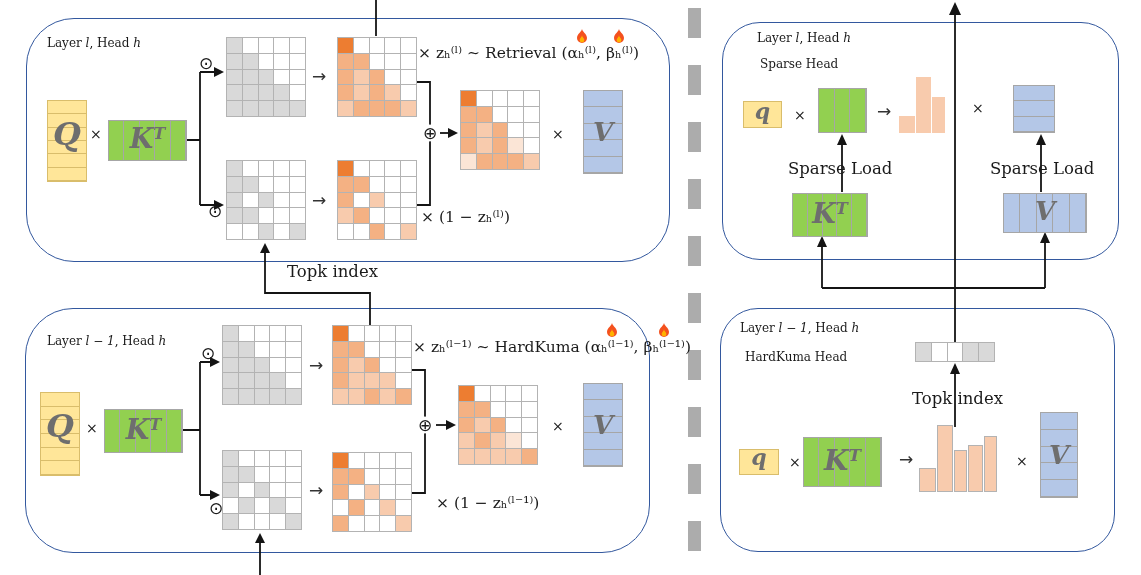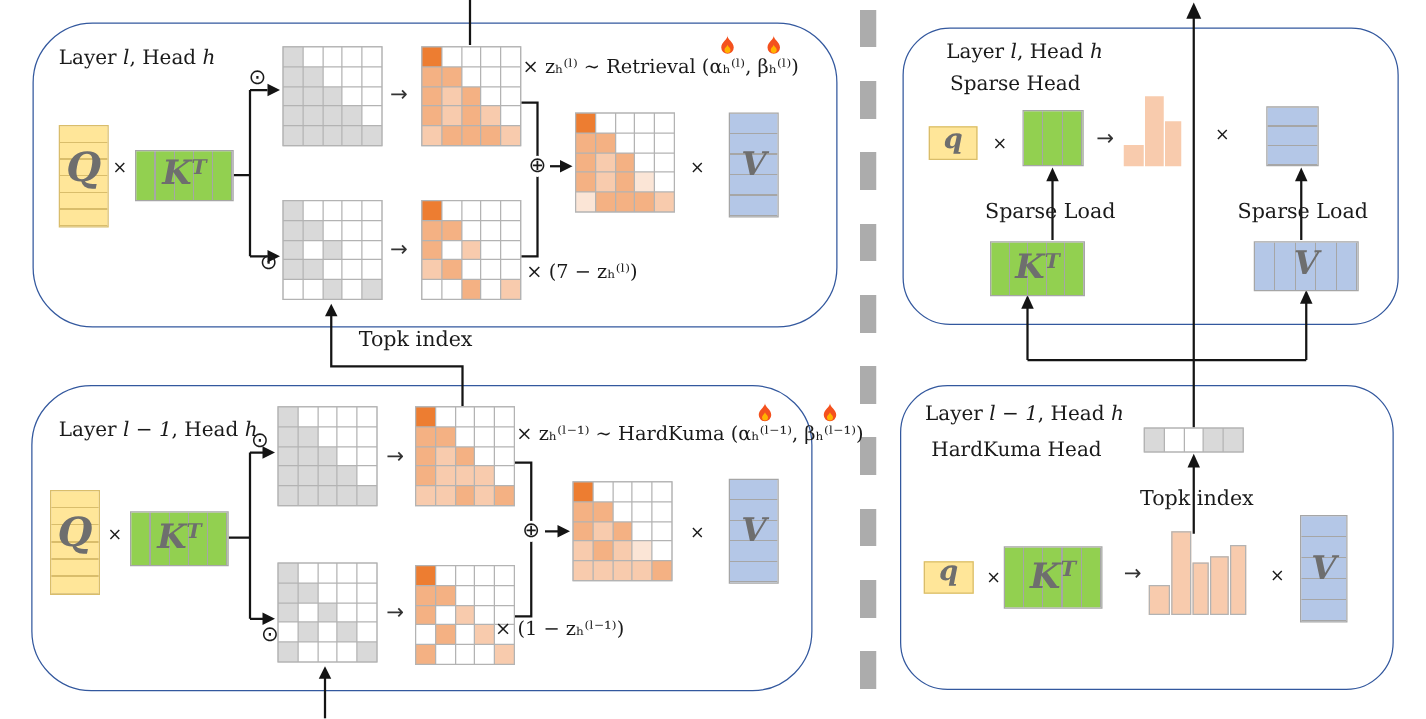--- a/index.html
+++ b/index.html
@@ -1,21 +1,21 @@
 <!DOCTYPE html>
 <html><head>
 <meta charset="utf-8">
 <style>
   html,body{margin:0;padding:0;background:#fff;}
   #canvas{position:relative;width:1141px;height:575px;background:#fff;overflow:hidden;
           font-family:"DejaVu Serif","Liberation Serif",serif;color:#1a1a1a;}
   .panel{position:absolute;border:1.7px solid #33589E;background:transparent;}
   .r45{border-radius:48px;}
   .r35{border-radius:38px;}
-  .lbl{position:absolute;font-size:16px;white-space:nowrap;}
+  .lbl{position:absolute;font-size:12px;white-space:nowrap;}
   .math{font-style:italic;}
   .formula{position:absolute;font-size:15.5px;white-space:nowrap;}
   .op{position:absolute;font-size:14px;font-family:"DejaVu Sans","Liberation Sans",sans-serif;}
   .arrowg{position:absolute;font-size:17px;color:#333;font-family:"DejaVu Sans",sans-serif;}
   .circop{position:absolute;font-size:17px;line-height:1;font-family:"DejaVu Sans",sans-serif;transform:translate(-50%,-50%);}
   .oplusbg{background:#fff;border-radius:50%;}
   .mtx{position:absolute;box-sizing:border-box;}
   .band{position:absolute;box-sizing:border-box;}
   .mletter{position:absolute;display:flex;align-items:center;justify-content:center;
            font-weight:bold;font-style:italic;color:#6E6E6E;}
@@ -239,21 +239,21 @@
 
   <div class="formula" style="left:418px;top:44px;">
     <span>× zₕ⁽ˡ⁾ ∼ Retrieval (</span><span class="flamewrap"><svg class="flame" viewBox="0 0 12 16">
           <path d="M6 0 C6.5 3.5 1 5.5 1 10 a5 5 0 0 0 10 0 C11 5.5 5.5 3.5 6 0 Z" fill="#F4511E"></path>
           <path d="M6 7 C6.3 9 3.6 10 3.6 12 a2.4 2.4 0 0 0 4.8 0 C8.4 10 5.7 9 6 7 Z" fill="#FFB300"></path>
         </svg><span>αₕ⁽ˡ⁾</span></span><span>, </span><span class="flamewrap"><svg class="flame" viewBox="0 0 12 16">
           <path d="M6 0 C6.5 3.5 1 5.5 1 10 a5 5 0 0 0 10 0 C11 5.5 5.5 3.5 6 0 Z" fill="#F4511E"></path>
           <path d="M6 7 C6.3 9 3.6 10 3.6 12 a2.4 2.4 0 0 0 4.8 0 C8.4 10 5.7 9 6 7 Z" fill="#FFB300"></path>
         </svg><span>βₕ⁽ˡ⁾</span></span><span>)</span>
   </div>
-  <div class="formula" style="left:421px;top:208px;">× (7 − zₕ⁽ˡ⁾)</div>
+  <div class="formula" style="left:421px;top:208px;">× (1 − zₕ⁽ˡ⁾)</div>
 
   <div class="lbl" style="left:287px;top:262px;font-size:16.5px;">Topk index</div>
 
   <div class="lbl" style="left:47px;top:334px;">
     <span>Layer </span><span class="math">l − 1</span><span>, Head </span><span class="math">h</span>
   </div>
 
   <div class="band" style="left: 40px; top: 392px; width: 40px; height: 84px; background: repeating-linear-gradient(rgb(255, 230, 153) 0px, rgb(255, 230, 153) calc(16.6667% - 1px), rgb(217, 189, 107) calc(16.6667% - 1px), rgb(217, 189, 107) 16.6667%); border: 1px solid rgb(217, 189, 107);"></div>
   <div class="mletter" style="left:40px;top:396px;width:40px;height:60px;font-size:32px;">
       <span>Q</span>
@@ -416,21 +416,21 @@
 
   <div class="formula" style="left:413px;top:338px;">
     <span>× zₕ⁽ˡ⁻¹⁾ ∼ HardKuma (</span><span class="flamewrap"><svg class="flame" viewBox="0 0 12 16">
           <path d="M6 0 C6.5 3.5 1 5.5 1 10 a5 5 0 0 0 10 0 C11 5.5 5.5 3.5 6 0 Z" fill="#F4511E"></path>
           <path d="M6 7 C6.3 9 3.6 10 3.6 12 a2.4 2.4 0 0 0 4.8 0 C8.4 10 5.7 9 6 7 Z" fill="#FFB300"></path>
         </svg><span>αₕ⁽ˡ⁻¹⁾</span></span><span>, </span><span class="flamewrap"><svg class="flame" viewBox="0 0 12 16">
           <path d="M6 0 C6.5 3.5 1 5.5 1 10 a5 5 0 0 0 10 0 C11 5.5 5.5 3.5 6 0 Z" fill="#F4511E"></path>
           <path d="M6 7 C6.3 9 3.6 10 3.6 12 a2.4 2.4 0 0 0 4.8 0 C8.4 10 5.7 9 6 7 Z" fill="#FFB300"></path>
         </svg><span>βₕ⁽ˡ⁻¹⁾</span></span><span>)</span>
   </div>
-  <div class="formula" style="left:396px;top:494px;">× (1 − zₕ⁽ˡ⁻¹⁾)</div>
+  <div class="formula" style="left:436px;top:494px;">× (1 − zₕ⁽ˡ⁻¹⁾)</div>
 
   <div class="lbl" style="left:757px;top:31px;">
     <span>Layer </span><span class="math">l</span><span>, Head </span><span class="math">h</span>
   </div>
   <div class="lbl" style="left:760px;top:57px;">Sparse Head</div>
 
   <div class="band" style="left: 743px; top: 101px; width: 39px; height: 27px; background: rgb(255, 230, 153); border: 1px solid rgb(217, 189, 107);"></div>
   <div class="mletter" style="left:743px;top:97px;width:39px;height:27px;font-size:22px;">
       <span>q</span>
     </div>

